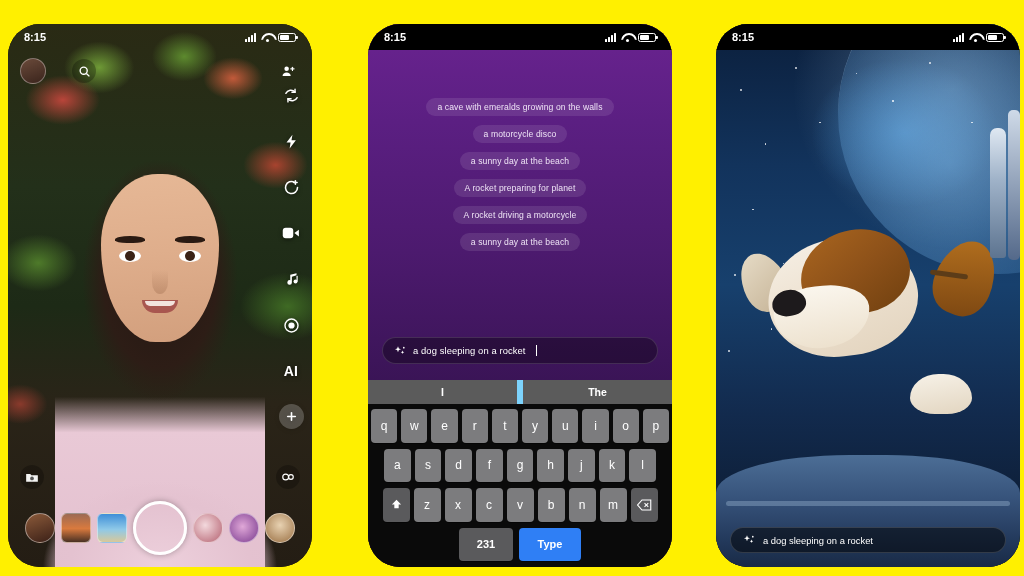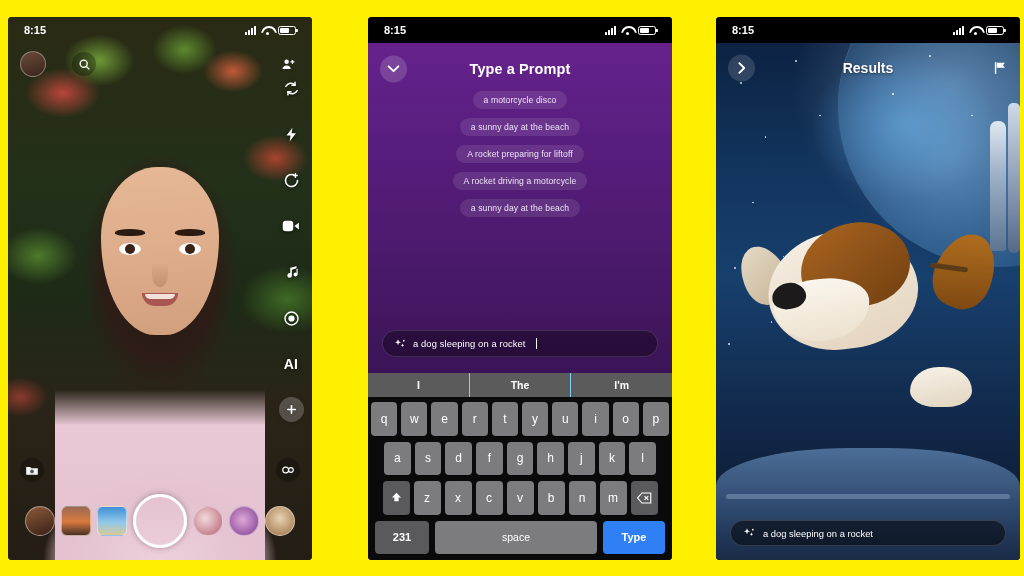--- a/index.html
+++ b/index.html
@@ -11,23 +11,23 @@
   }
   #stage {
     position: relative;
     width: 1024px; height: 576px;
     background: #FFF000;
   }
 
   
   .phone {
     position: absolute;
-    top: 17px;
+    top: 24px;
     width: 304px; height: 543px;
-    border-radius: 4px;
+    border-radius: 32px;
     overflow: hidden;
     background: #000;
   }
   #phone-1 { left: 8px; }
   #phone-2 { left: 368px; }
   #phone-3 { left: 716px; }
 
   .screen {
     position: absolute; inset: 0;
     overflow: hidden;
@@ -236,21 +236,21 @@
   }
   .kb-sugg{
     height:24px; background:#5b5b5b;
     display:flex; align-items:stretch;
     color:#fff;
   }
   .kb-sugg div{
     flex:1; display:flex; align-items:center; justify-content:center;
     font-size:10.5px; font-weight:bold;
   }
-  .kb-sugg div + div{ border-left:1px solid #7dd3fc; }
+  .kb-sugg div + div{ border-left:6px solid #7dd3fc; }
   .kb-rows{ flex:1; padding:5px 3px 6px; display:flex; flex-direction:column; gap:6px; }
   .kb-row{ display:flex; justify-content:center; gap:4px; flex:1; }
   .key{
     background:#7c7c7e; border-radius:4px; color:#fff;
     display:flex; align-items:center; justify-content:center;
     font-size:12px; flex:1; max-width:27px; min-width:0;
     box-shadow:0 1px 0 rgba(0,0,0,.45);
   }
   .kb-row.r2{ padding:0 13px; }
   .kb-row.r3 .key{ max-width:27px; }
@@ -507,33 +507,26 @@
               <i></i>
               <i></i>
             </span>
           <span class="wifi"></span>
           <span class="batt">
               <b></b>
             </span>
         </span>
       </div>
 
-      <div class="p2-header">
-        <div class="chev-btn">
-          <svg width="13" height="9" viewBox="0 0 24 16" fill="none" stroke="#fff" stroke-width="3.4" stroke-linecap="round" stroke-linejoin="round">
-            <polyline points="3,3 12,12 21,3"></polyline>
-          </svg>
-        </div>
-        <div class="p2-title">Type a Prompt</div>
-      </div>
 
       <div class="suggestions">
+        <div class="sugg">a cave with emeralds growing on the walls</div>
         <div class="sugg">a motorcycle disco</div>
         <div class="sugg">a sunny day at the beach</div>
-        <div class="sugg">A rocket preparing for liftoff</div>
+        <div class="sugg">A rocket preparing for planet</div>
         <div class="sugg">A rocket driving a motorcycle</div>
         <div class="sugg">a sunny day at the beach</div>
       </div>
 
       <div class="input-wrap">
         <div class="input-pill">
           <span class="spark">
             <svg width="12" height="12" viewBox="0 0 24 24" fill="#fff">
               <path d="M8 2.5l1.7 4.3L14 8.5l-4.3 1.7L8 14.5l-1.7-4.3L2 8.5l4.3-1.7z"></path>
               <path d="M17 11l1 2.6 2.6 1-2.6 1-1 2.6-1-2.6-2.6-1 2.6-1z"></path>
@@ -542,21 +535,20 @@
           </span>
           <span class="input-text" placeholder="Type a prompt">a dog sleeping on a rocket</span>
           <span class="caret"></span>
         </div>
       </div>
 
       <div class="kb">
         <div class="kb-sugg">
           <div>I</div>
           <div>The</div>
-          <div>I'm</div>
         </div>
         <div class="kb-rows">
           <div class="kb-row r1">
             <div class="key">q</div>
             <div class="key">w</div>
             <div class="key">e</div>
             <div class="key">r</div>
             <div class="key">t</div>
             <div class="key">y</div>
             <div class="key">u</div>
@@ -591,21 +583,20 @@
             <div class="key wide">
               <svg width="15" height="12" viewBox="0 0 24 18" fill="none" stroke="#fff" stroke-width="1.8">
                 <path d="M8 1h14v16H8L1 9z" fill="#5a5a5c"></path>
                 <line x1="12" y1="6" x2="18" y2="12"></line>
                   <line x1="18" y1="6" x2="12" y2="12"></line>
               </svg>
             </div>
           </div>
           <div class="kb-row bottom">
             <div class="key num">231</div>
-            <div class="key space">space</div>
             <div class="key next">Type</div>
           </div>
         </div>
       </div>
     </div>
   </div>
 
   <div class="phone" id="phone-3">
     <div class="screen">
       <div class="res-bg">
@@ -652,34 +643,20 @@
               <i></i>
               <i></i>
             </span>
           <span class="wifi"></span>
           <span class="batt">
               <b></b>
             </span>
         </span>
       </div>
 
-      <div class="p3-header">
-        <div class="p3-left">
-          <svg width="9" height="13" viewBox="0 0 16 24" fill="none" stroke="#fff" stroke-width="3.4" stroke-linecap="round" stroke-linejoin="round">
-            <polyline points="4,3 13,12 4,21"></polyline>
-          </svg>
-        </div>
-        <div class="p3-title">Results</div>
-        <div class="p3-right">
-          <svg width="15" height="15" viewBox="0 0 24 24" fill="#fff">
-            <rect x="3" y="2.5" width="2.2" height="19" rx="1"></rect>
-            <path d="M6 3.5h13l-3 4 3 4H6z"></path>
-          </svg>
-        </div>
-      </div>
 
       <div class="p3-pill">
         <span class="spark">
           <svg width="12" height="12" viewBox="0 0 24 24" fill="#fff">
             <path d="M8 2.5l1.7 4.3L14 8.5l-4.3 1.7L8 14.5l-1.7-4.3L2 8.5l4.3-1.7z"></path>
             <path d="M17 11l1 2.6 2.6 1-2.6 1-1 2.6-1-2.6-2.6-1 2.6-1z"></path>
             <circle cx="19.6" cy="5.4" r="1.7"></circle>
           </svg>
         </span>
         <span class="p3-pill-text">a dog sleeping on a rocket</span>

